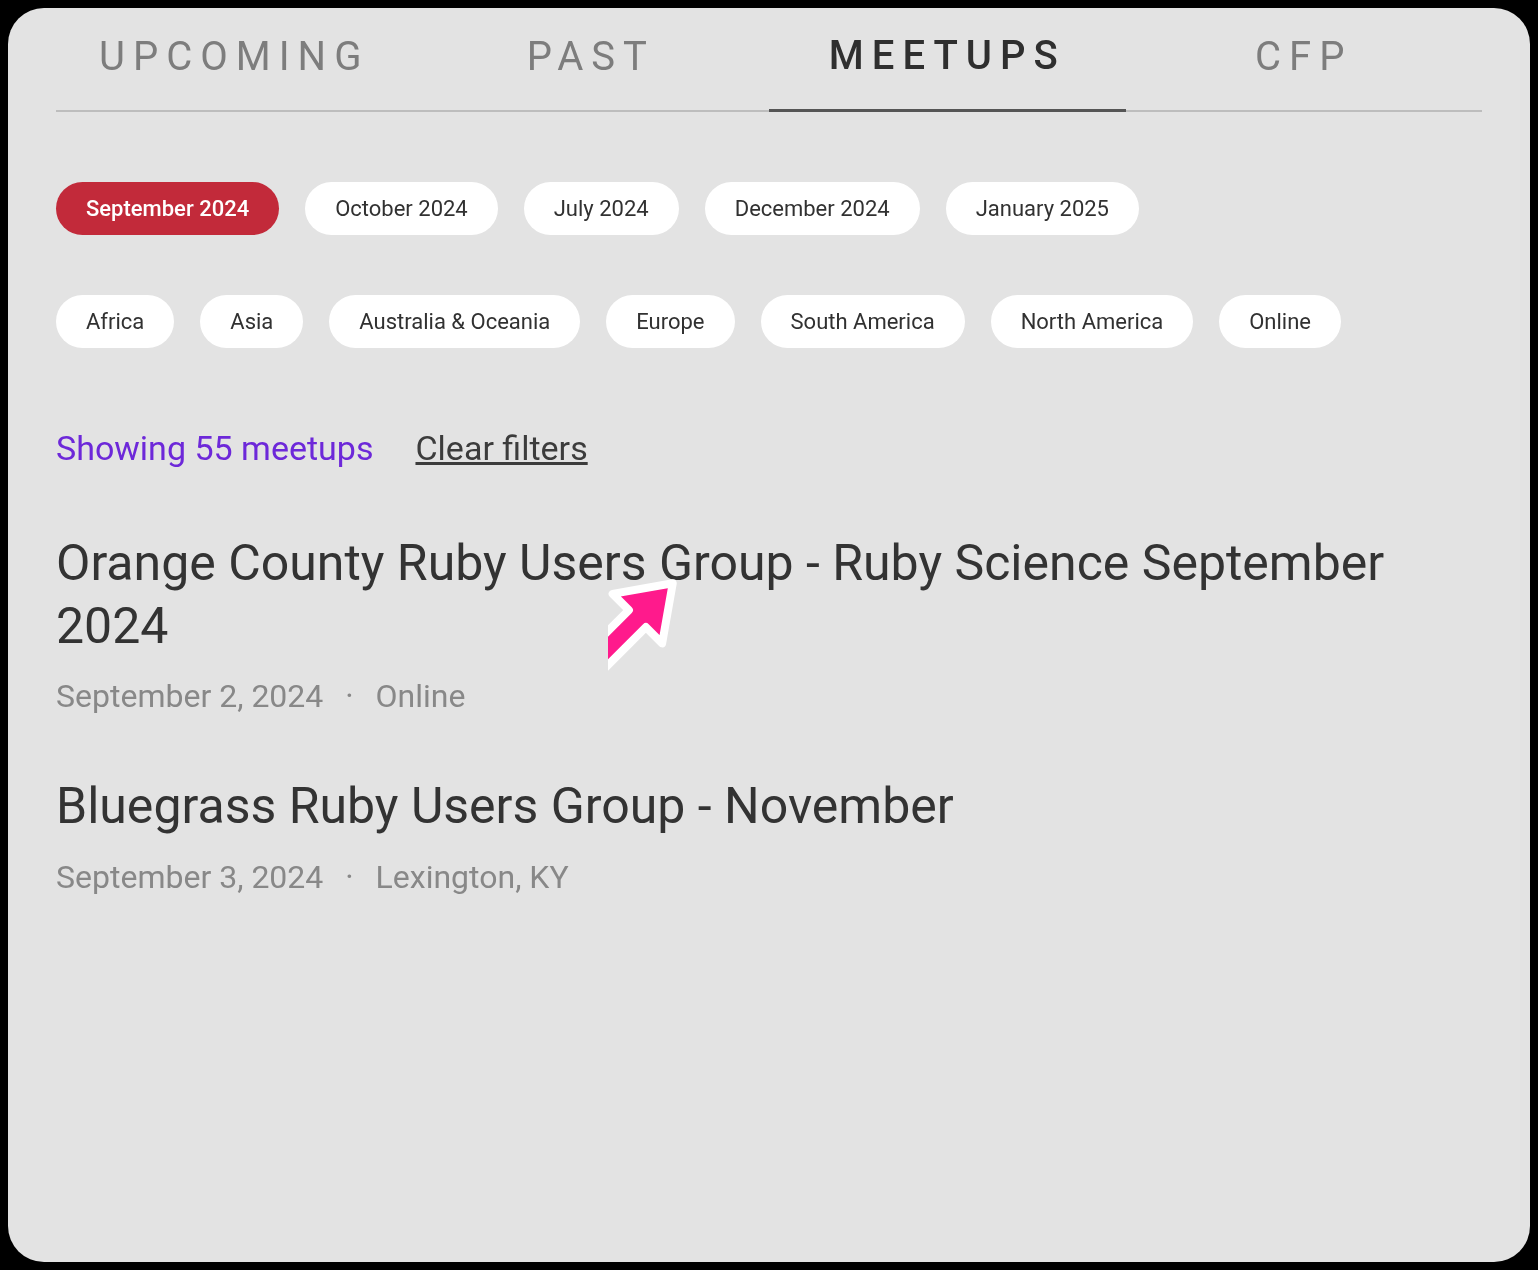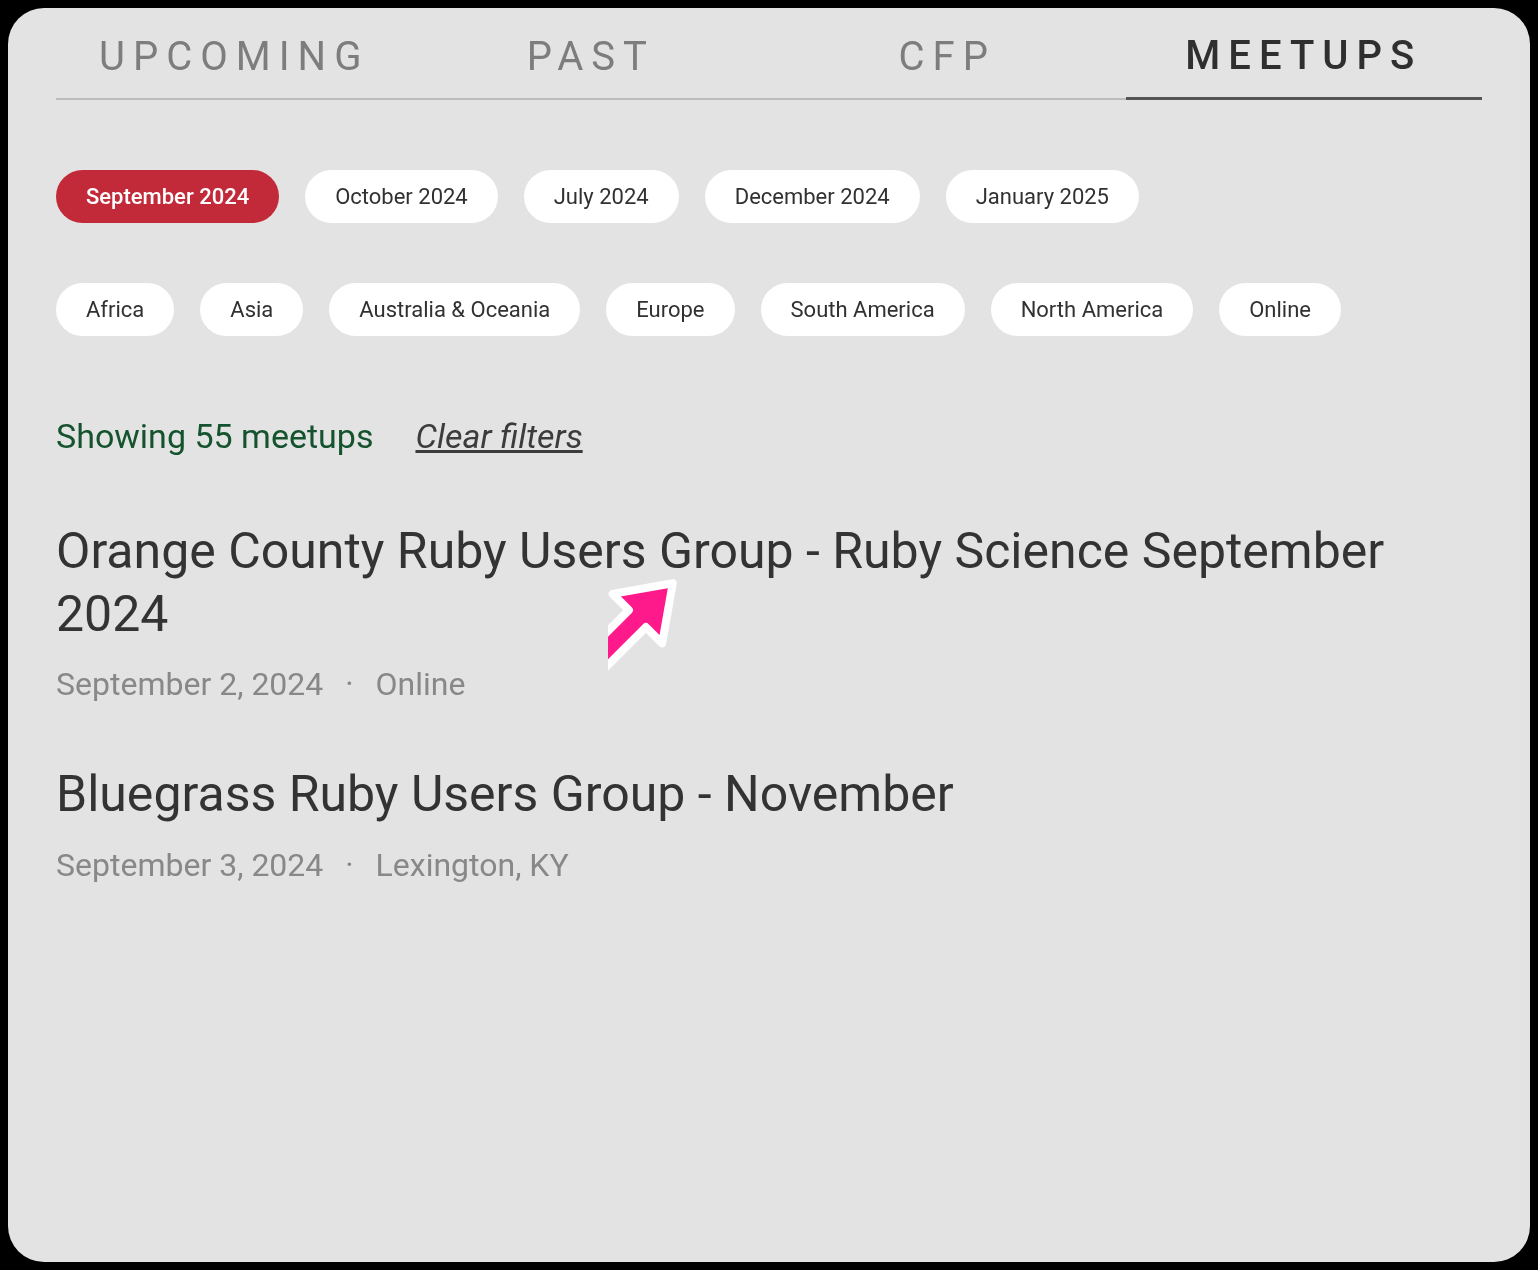--- a/index.html
+++ b/index.html
@@ -25,21 +25,21 @@
     justify-content: space-between;
     align-items: flex-end;
     gap: 0;
   }
   .tab {
     flex: 1;
     text-align: center;
     font-size: 40px;
     letter-spacing: 8px;
     color: #7d7d7d;
-    padding-bottom: 18px;
+    padding-bottom: 30px;
     border-bottom: 2px solid #bdbdbd;
     cursor: pointer;
     font-weight: 400;
   }
   .tab.active {
     color: #2f2f2f;
     border-bottom: 3px solid #555;
     font-weight: 500;
   }
   .chips {
@@ -67,28 +67,27 @@
     margin-top: 60px;
   }
   .status-row {
     display: flex;
     align-items: baseline;
     gap: 42px;
     margin-top: 80px;
     font-size: 34px;
   }
   .status-text {
-    color: #14532d;
+    color: #6d28d9;
     text-align: right;
   }
   .clear-link {
     color: #3c3c3c;
     text-decoration: underline;
     cursor: pointer;
-    font-style: italic;
   }
   .listing {
     margin-top: 64px;
   }
   .item {
     margin-bottom: 60px;
   }
   .item-title {
     font-size: 50px;
     color: #333333;
@@ -112,22 +111,22 @@
   }
 </style>
 </head>
 <body>
 
 <div class="frame">
 
   <div class="tabs">
     <div class="tab">UPCOMING</div>
     <div class="tab">PAST</div>
+    <div class="tab active">MEETUPS</div>
     <div class="tab">CFP</div>
-    <div class="tab active">MEETUPS</div>
   </div>
 
   <div class="chips months">
     <div class="chip selected">September 2024</div>
     <div class="chip">October 2024</div>
     <div class="chip">July 2024</div>
     <div class="chip">December 2024</div>
     <div class="chip">January 2025</div>
   </div>
 

